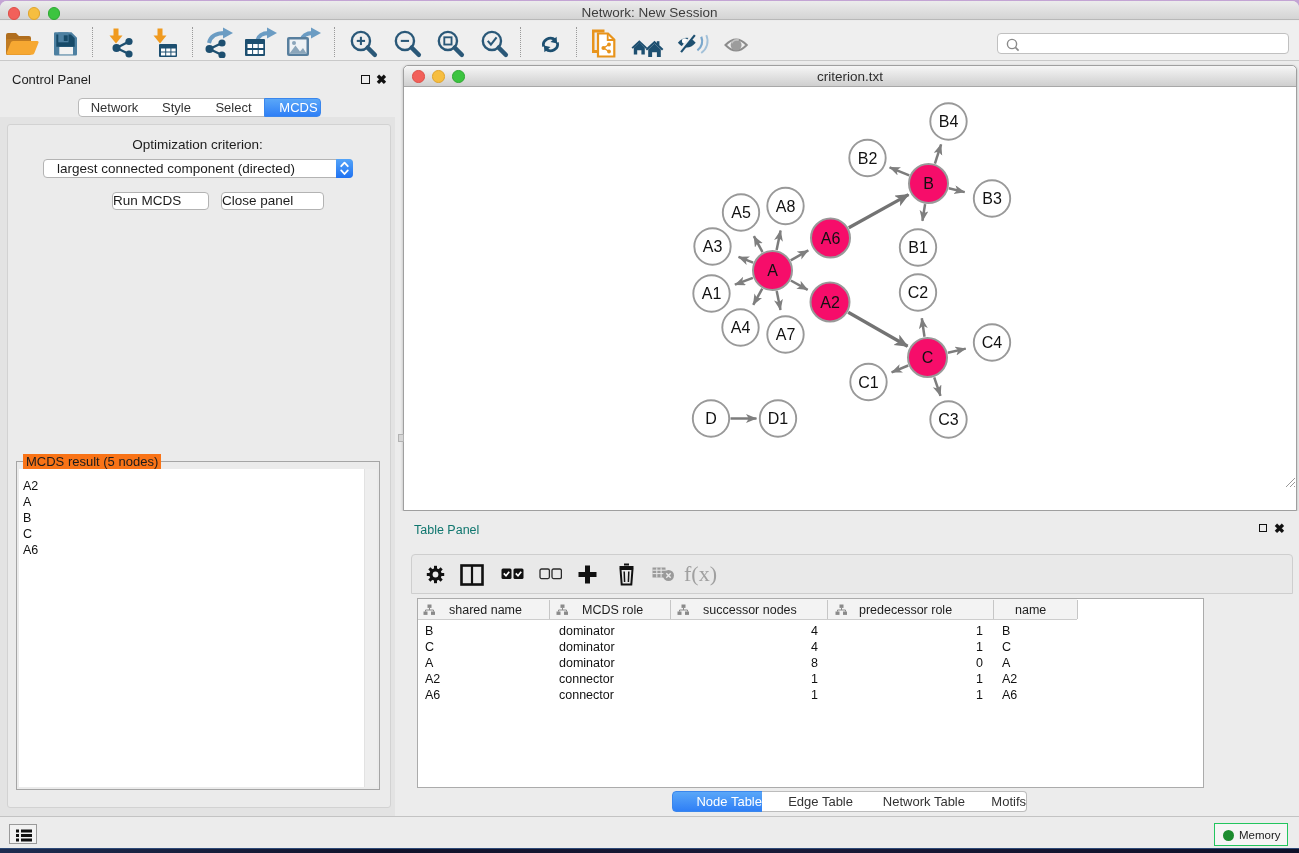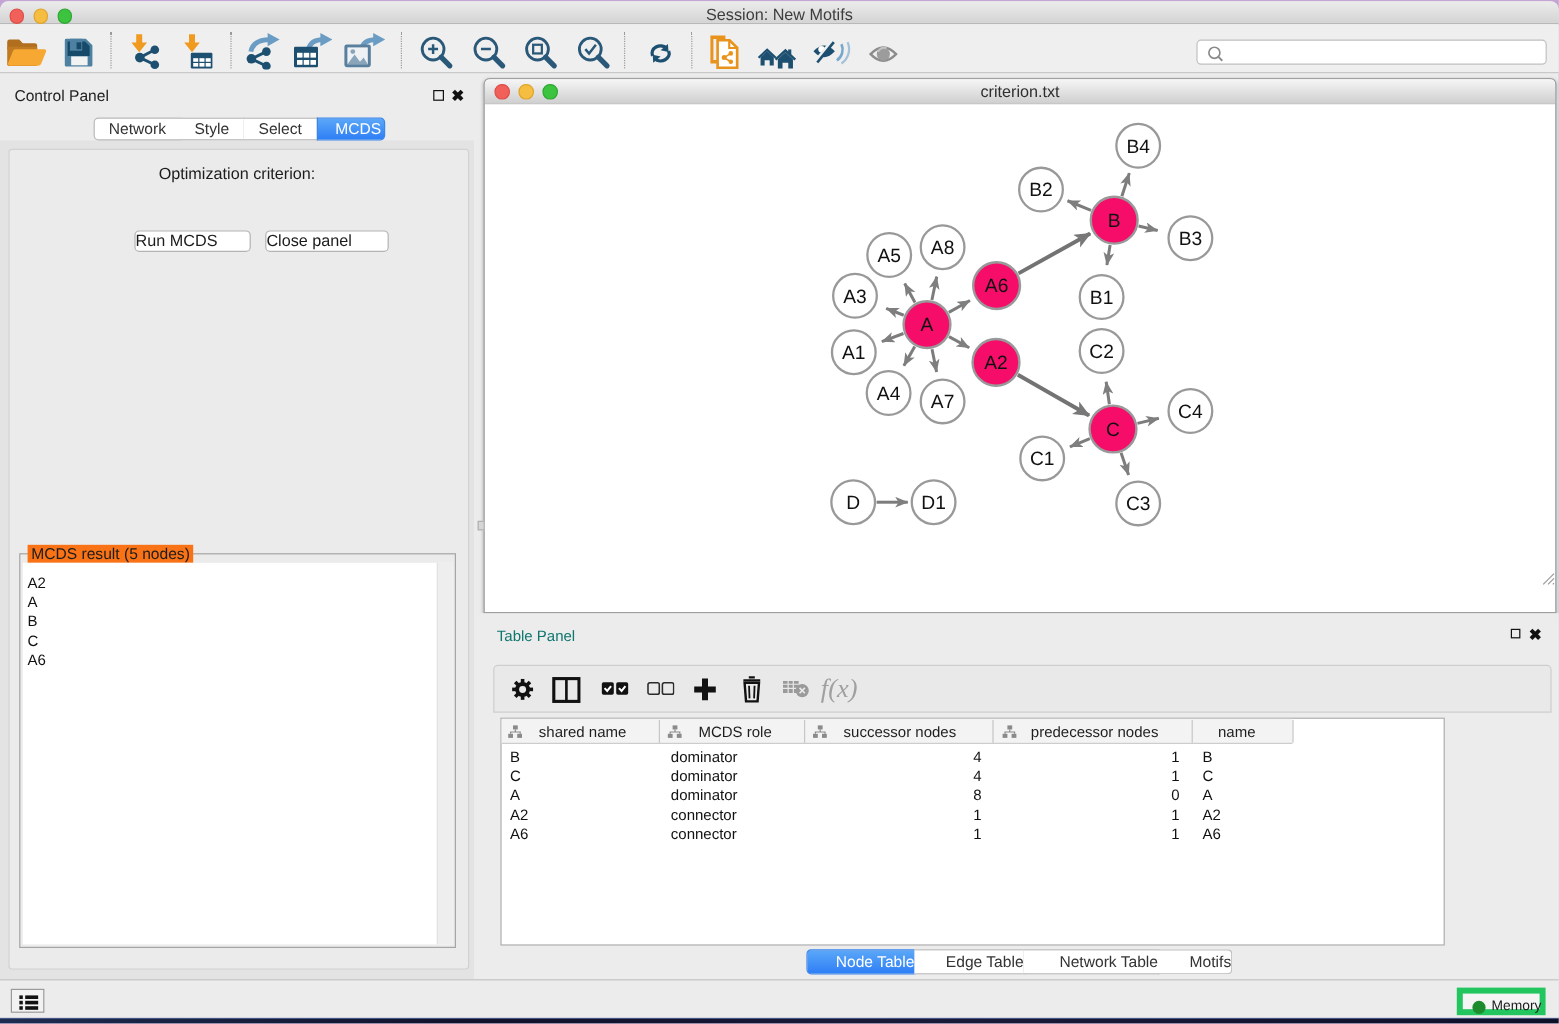--- a/index.html
+++ b/index.html
@@ -42,21 +42,21 @@
 .btn { position:absolute; top:130px; height:18px; background:#fff; border:1px solid #b3b3b3;
   border-radius:4px; font-size:13.5px; color:#1c1c1c; text-align:left; line-height:16px;margin-left:20px; }
 #fieldset { left:16px; top:399px; width:364px; height:329px; border:1px solid #a5a5a5; }
 #fslegend { left:6px; top:-8px; background:#f97316; padding:0 3px; font-size:13px; color:#1c1c1c; }
 #fslist { left:2px; top:7px; width:358px; height:318px; background:#fff; font-size:12.5px; color:#111; padding-top:9px; }
 #fslist div { padding-left:4px; height:16px; line-height:16px; }
 #fsscroll { right:2px; top:7px; width:13px; height:318px; background:#eeeeee; border-left:1px solid #e2e2e2; }
 
 #statusbar { left:0; top:815px; width:1299px; height:32px; background:#ececec; border-top:1px solid #c3c3c3; }
 #listbtn { left:9px; top:7px; width:28px; height:20px; background:#f2f2f2; border:1px solid #9a9a9a; }
-#membtn { left:1214px; top:6px; width:74px; height:23px; background:#f5f5f5; border:5px solid #22c55e;
+#membtn { left:1214px; top:6px; width:74px; height:23px; background:#f5f5f5; border:1px solid #22c55e;
   font-size:11.5px; color:#1c1c1c; }
 #memdot { left:8px; top:6px; width:11px; height:11px; border-radius:50%; background:#1c8c2e; }
 
 #netwin { left:403px; top:64px; width:894px; height:446px; background:#fff;
   border:1px solid #9f9f9f; border-radius:5px 5px 0 0; box-shadow:0 1px 3px rgba(0,0,0,0.25); }
 #nettitle { left:0; top:0; width:892px; height:21px; border-radius:5px 5px 0 0;
   background:linear-gradient(#f6f6f6,#cfcfcf); border-bottom:1px solid #a8a8a8; }
 .ntl { width:12.5px; height:12.5px; border-radius:50%; top:4px; }
 #ntitletext { left:0; top:3px; width:892px; text-align:center; font-size:13.5px; color:#2e2e2e; }
 #graph { left:1px; top:21px; }
@@ -83,21 +83,21 @@
 
 .divh { background:#d6d6d6; border:1px solid #b2b2b2; }
 </style></head>
 <body>
 <div id="wallbottom" class="abs"></div>
 <div id="win" class="abs">
   <div id="titlebar" class="abs">
     <div id="tl1" class="abs tl"></div>
       <div id="tl2" class="abs tl"></div>
       <div id="tl3" class="abs tl"></div>
-    <div id="wtitle" class="abs">Session: New Motifs</div>
+    <div id="wtitle" class="abs">Network: New Session</div>
   </div>
   <div id="toolbar" class="abs">
     <div class="abs tsep" style="left:92px"></div>
     <div class="abs tsep" style="left:192px"></div>
     <div class="abs tsep" style="left:334px"></div>
     <div class="abs tsep" style="left:520px"></div>
     <div class="abs tsep" style="left:576px"></div>
     <div id="tbicons">
       <svg class="abs ticon" style="left:4px;top:8px" width="35" height="31" viewBox="0 0 35 31">
         <path d="M2,6 a2,2 0 0 1 2,-2 h8 l3,3 h10 a2,2 0 0 1 2,2 v3 h-25 z" fill="#b06e1e"></path>
@@ -228,20 +228,29 @@
     <div class="abs xicon" style="left:376px; top:13px">✖</div>
     <div id="cpinner" class="abs"></div>
     <div id="cpinner2" class="abs"></div>
     <div id="cptabs" class="abs">
       <div class="cptab" style="left:0; width:73px; border-radius:4px 0 0 4px;">Network</div>
       <div class="cptab" style="left:72px; width:54px; border-left:none;">Style</div>
       <div class="cptab" style="left:125px; width:62px; border-left:none;">Select</div>
       <div class="cptab cptabsel" style="left:186px; width:57px; border-radius:0 4px 4px 0;">MCDS</div>
     </div>
     <div id="optlabel" class="abs">Optimization criterion:</div>
+    <div id="dropdown" class="abs">
+      <div id="ddtext" class="abs">largest connected component (directed)</div>
+      <div id="ddbtn" class="abs">
+        <svg width="17" height="19" viewBox="0 0 17 19">
+          <path d="M5.2 7.2 L8.5 3.6 L11.8 7.2" fill="none" stroke="#fff" stroke-width="1.8" stroke-linecap="round" stroke-linejoin="round"></path>
+          <path d="M5.2 11.4 L8.5 15.0 L11.8 11.4" fill="none" stroke="#fff" stroke-width="1.8" stroke-linecap="round" stroke-linejoin="round"></path>
+        </svg>
+      </div>
+    </div>
     <div class="btn" style="left:92px; width:97px;">Run MCDS</div>
     <div class="btn" style="left:201px; width:103px;">Close panel</div>
     <div id="fieldset" class="abs">
       <div id="fslegend" class="abs">MCDS result (5 nodes)</div>
       <div id="fslist" class="abs">
           <div>A2</div>
           <div>A</div>
           <div>B</div>
           <div>C</div>
           <div>A6</div>
@@ -383,21 +392,21 @@
       </svg>
       <svg class="abs" style="left:240px;top:12px" width="23" height="15" viewBox="0 0 23 15">
         <rect x="0.5" y="0.5" width="13" height="10" fill="#9a9a9a"></rect>
         <line x1="0.5" y1="3.2" x2="13.5" y2="3.2" stroke="#e9e9e9" stroke-width="1"></line>
         <line x1="0.5" y1="6.6" x2="13.5" y2="6.6" stroke="#e9e9e9" stroke-width="1"></line>
         <line x1="4.8" y1="0.5" x2="4.8" y2="10.5" stroke="#e9e9e9" stroke-width="1"></line>
         <line x1="9.1" y1="0.5" x2="9.1" y2="10.5" stroke="#e9e9e9" stroke-width="1"></line>
         <circle cx="16.5" cy="8.5" r="5.5" fill="#9a9a9a"></circle>
         <path d="M14.3,6.3 l4.4,4.4 m0,-4.4 l-4.4,4.4" stroke="#e9e9e9" stroke-width="1.4"></path>
       </svg>
-      <div class="abs" style="left:272px;top:6px; font-family:'Liberation Serif',serif; font-style:italic; font-size:22px; color:#a0a0a0;">f(x)</div>
+      <div class="abs" style="left:272px;top:6px; font-family:'Liberation Serif',serif; font-size:22px; color:#a0a0a0;">f(x)</div>
     </div>
     <div id="ttable" class="abs">
       <div id="thead" class="abs">
         <div class="thsep" style="left:130.5px"></div>
         <div class="thsep" style="left:251.5px"></div>
         <div class="thsep" style="left:409px"></div>
         <div class="thsep" style="left:575px"></div>
         <div class="thsep" style="left:658.5px"></div>
         <svg class="abs" style="left:5px;top:5px" width="13" height="12" viewBox="0 0 13 12">
           <rect x="4.5" y="0.5" width="4" height="3.4" fill="#8a8a8a"></rect>
@@ -419,21 +428,21 @@
             <rect x="8" y="7.5" width="4" height="3.4" fill="#8a8a8a"></rect>
           <path d="M6.5,4 v2 M2.5,7.5 v-1.5 h8 v1.5" fill="none" stroke="#8a8a8a" stroke-width="1"></path>
         </svg>
         <div class="thtext" style="left:285px">successor nodes</div>
         <svg class="abs" style="left:417px;top:5px" width="13" height="12" viewBox="0 0 13 12">
           <rect x="4.5" y="0.5" width="4" height="3.4" fill="#8a8a8a"></rect>
             <rect x="0.5" y="7.5" width="4" height="3.4" fill="#8a8a8a"></rect>
             <rect x="8" y="7.5" width="4" height="3.4" fill="#8a8a8a"></rect>
           <path d="M6.5,4 v2 M2.5,7.5 v-1.5 h8 v1.5" fill="none" stroke="#8a8a8a" stroke-width="1"></path>
         </svg>
-        <div class="thtext" style="left:441px">predecessor nodes</div>
+        <div class="thtext" style="left:441px">predecessor role</div>
         <div class="thtext" style="left:597px">name</div>
       </div>
       <div id="tbodyrows">
         <div class="trow" style="top:25px">
             <span class="tc" style="left:7px">B</span>
             <span class="tc" style="left:141px">dominator</span>
             <span class="tc" style="left:380px;width:20px;text-align:right">4</span>
             <span class="tc" style="left:545px;width:20px;text-align:right">1</span>
             <span class="tc" style="left:584px">B</span>
           </div>

